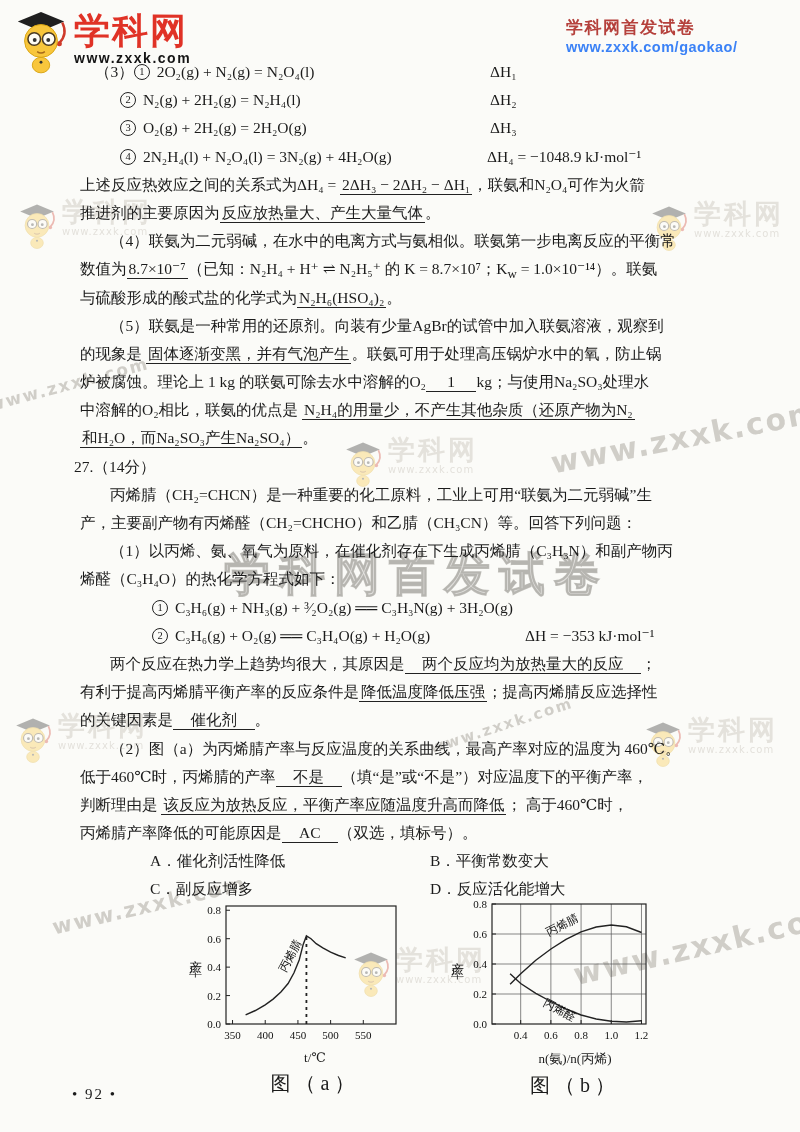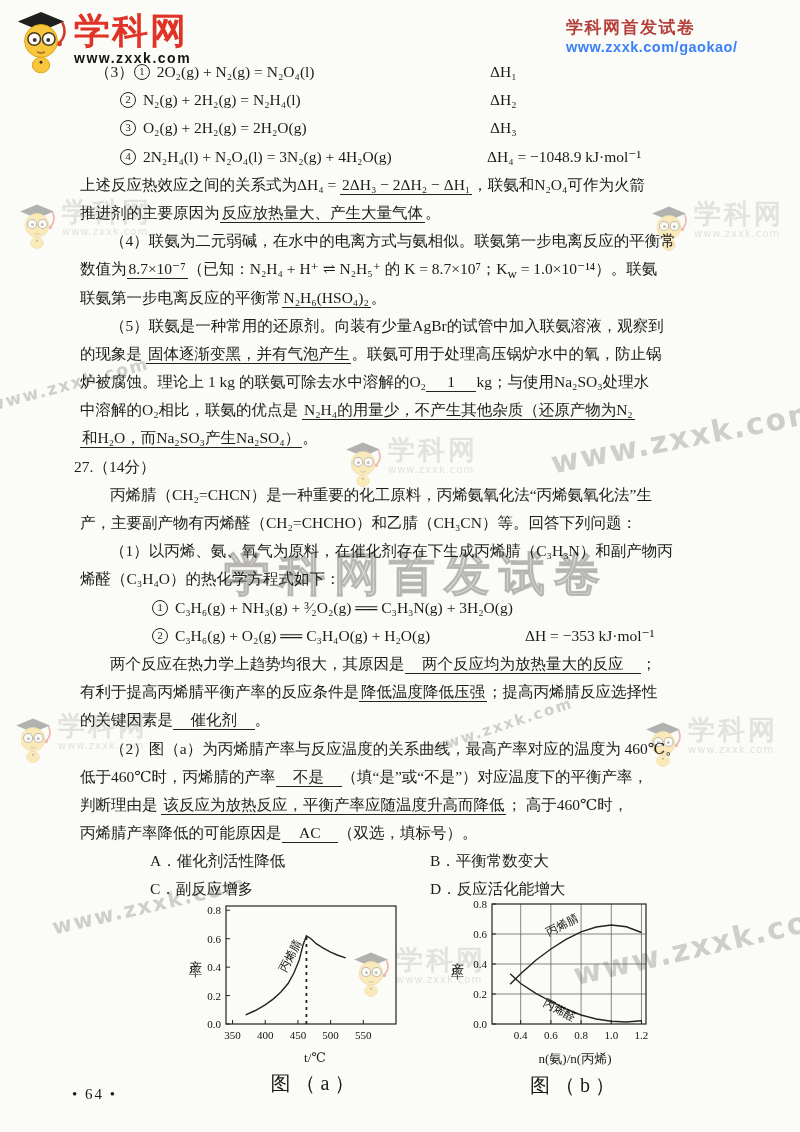--- a/index.html
+++ b/index.html
@@ -148,28 +148,28 @@
 
 <div id="doc">
     <div class="line" style="margin-left: 15px;"><span>（3）</span><span class="circ">1</span><span> 2O₂(g) + N₂(g) = N₂O₄(l)</span><span class="abs" style="left: 395px;">ΔH₁</span></div>
     <div class="line" style="margin-left: 40px;"><span class="circ">2</span><span> N₂(g) + 2H₂(g) = N₂H₄(l)</span><span class="abs" style="left: 370px;">ΔH₂</span></div>
     <div class="line" style="margin-left: 40px;"><span class="circ">3</span><span> O₂(g) + 2H₂(g) = 2H₂O(g)</span><span class="abs" style="left: 370px;">ΔH₃</span></div>
     <div class="line" style="margin-left: 40px;"><span class="circ">4</span><span> 2N₂H₄(l) + N₂O₄(l) = 3N₂(g) + 4H₂O(g)</span><span class="abs" style="left: 367px;">ΔH₄ = −1048.9 kJ·mol⁻¹</span></div>
     <div class="line"><span>上述反应热效应之间的关系式为ΔH₄ = </span><span class="u">2ΔH₃ − 2ΔH₂ − ΔH₁</span><span>，联氨和N₂O₄可作为火箭</span></div>
     <div class="line"><span>推进剂的主要原因为</span><span class="u">反应放热量大、产生大量气体</span><span>。</span></div>
     <div class="line" style="margin-left: 30px;"><span>（4）联氨为二元弱碱，在水中的电离方式与氨相似。联氨第一步电离反应的平衡常</span></div>
     <div class="line"><span>数值为</span><span class="u">8.7×10⁻⁷</span><span>（已知：N₂H₄ + H⁺ ⇌ N₂H₅⁺ 的 K = 8.7×10⁷；</span><span>K<sub>w</sub> = 1.0×10⁻¹⁴</span><span>）。联氨</span></div>
-    <div class="line"><span>联氨第一步电离反应的平衡常</span><span class="u">N₂H₆(HSO₄)₂</span><span>。</span></div>
+    <div class="line"><span>与硫酸形成的酸式盐的化学式为</span><span class="u">N₂H₆(HSO₄)₂</span><span>。</span></div>
     <div class="line" style="margin-left: 30px;"><span>（5）联氨是一种常用的还原剂。向装有少量AgBr的试管中加入联氨溶液，观察到</span></div>
     <div class="line"><span>的现象是 </span><span class="u">固体逐渐变黑，并有气泡产生</span><span>。联氨可用于处理高压锅炉水中的氧，防止锅</span></div>
     <div class="line"><span>炉被腐蚀。理论上 1 kg 的联氨可除去水中溶解的O₂</span><span class="u">　 1 　</span><span>kg；与使用Na₂SO₃处理水</span></div>
     <div class="line"><span>中溶解的O₂相比，联氨的优点是  </span><span class="u">N₂H₄的用量少，不产生其他杂质（还原产物为N₂</span></div>
     <div class="line"><span class="u">和H₂O，而Na₂SO₃产生Na₂SO₄）</span><span>。</span></div>
     <div class="line" style="margin-left: -6px;"><span>27.（14分）</span></div>
-    <div class="line" style="margin-left: 30px;"><span>丙烯腈（CH₂=CHCN）是一种重要的化工原料，丙烯氨氧化法“丙烯氨氧化法”生</span></div>
+    <div class="line" style="margin-left: 30px;"><span>丙烯腈（CH₂=CHCN）是一种重要的化工原料，工业上可用“联氨为二元弱碱”生</span></div>
     <div class="line"><span>产，主要副产物有丙烯醛（CH₂=CHCHO）和乙腈（CH₃CN）等。回答下列问题：</span></div>
     <div class="line" style="margin-left: 30px;"><span>（1）以丙烯、氨、氧气为原料，在催化剂存在下生成丙烯腈（C₃H₃N）和副产物丙</span></div>
     <div class="line"><span>烯醛（C₃H₄O）的热化学方程式如下：</span></div>
     <div class="line" style="margin-left: 72px;"><span class="circ">1</span><span> C₃H₆(g) + NH₃(g) + ³⁄₂O₂(g) ══ C₃H₃N(g) + 3H₂O(g)</span></div>
     <div class="line" style="margin-left: 72px;"><span class="circ">2</span><span> C₃H₆(g) + O₂(g) ══ C₃H₄O(g) + H₂O(g)</span><span class="abs" style="left: 373px;">ΔH = −353 kJ·mol⁻¹</span></div>
     <div class="line" style="margin-left: 30px;"><span>两个反应在热力学上趋势均很大，其原因是</span><span class="u">　两个反应均为放热量大的反应　</span><span>；</span></div>
     <div class="line"><span>有利于提高丙烯腈平衡产率的反应条件是</span><span class="u">降低温度降低压强</span><span>；提高丙烯腈反应选择性</span></div>
     <div class="line"><span>的关键因素是</span><span class="u">　催化剂　</span><span>。</span></div>
     <div class="line" style="margin-left: 30px;"><span>（2）图（a）为丙烯腈产率与反应温度的关系曲线，最高产率对应的温度为 460℃。</span></div>
     <div class="line"><span>低于460℃时，丙烯腈的产率</span><span class="u">　不是　</span><span>（填“是”或“不是”）对应温度下的平衡产率，</span></div>
@@ -245,13 +245,13 @@
       <text x="45" y="12" text-anchor="end" font-size="11" fill="#111">0.8</text>
       <path d="M68.1 88.3 L78.7 77.8 L93.8 64.3 L108.9 53.0 L124.0 43.3 L139.1 35.8 L154.2 31.0 L169.3 29.0 L184.4 30.8 L199.5 36.5" fill="none" stroke="#222" stroke-width="1.4"></path>
       <text font-size="11.5" fill="#111" transform="translate(106.61764705882354,40.25000000000001) rotate(-27)">丙烯腈</text>
       <path d="M68.1 77.8 L78.7 87.5 L93.8 97.3 L108.9 105.5 L124.0 113.0 L139.1 119.0 L154.2 123.0 L169.3 125.3 L184.4 126.0 L199.5 124.7" fill="none" stroke="#222" stroke-width="1.4"></path>
       <text font-size="11.5" fill="#111" transform="translate(100.57843137254903,109.25) rotate(28)">丙烯醛</text>
     </svg>
   <div class="xlab">n(氨)/n(丙烯)</div>
   <div class="figcap">图（b）</div>
 </div>
 
-<div id="pagenum">• 64 •</div>
+<div id="pagenum">• 92 •</div>
 
 </body></html>

